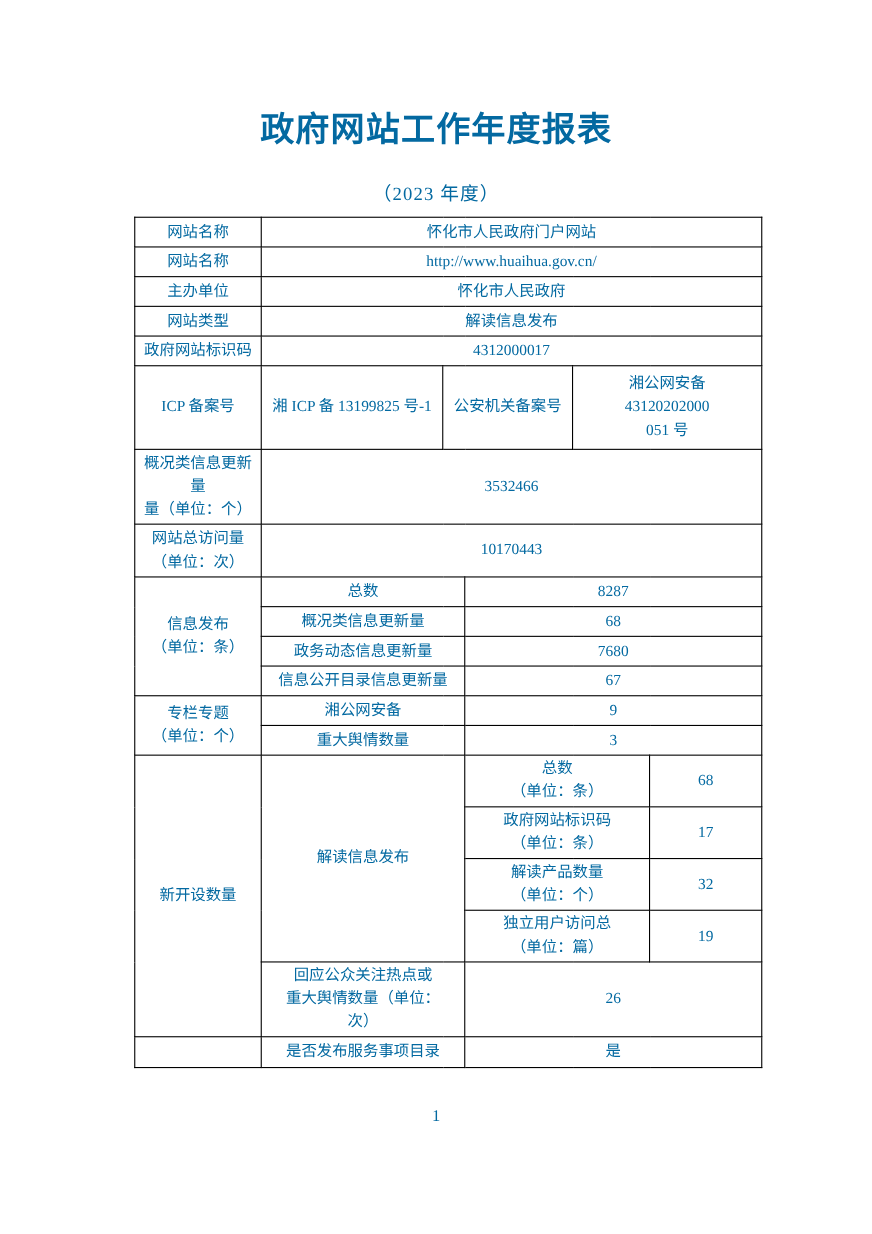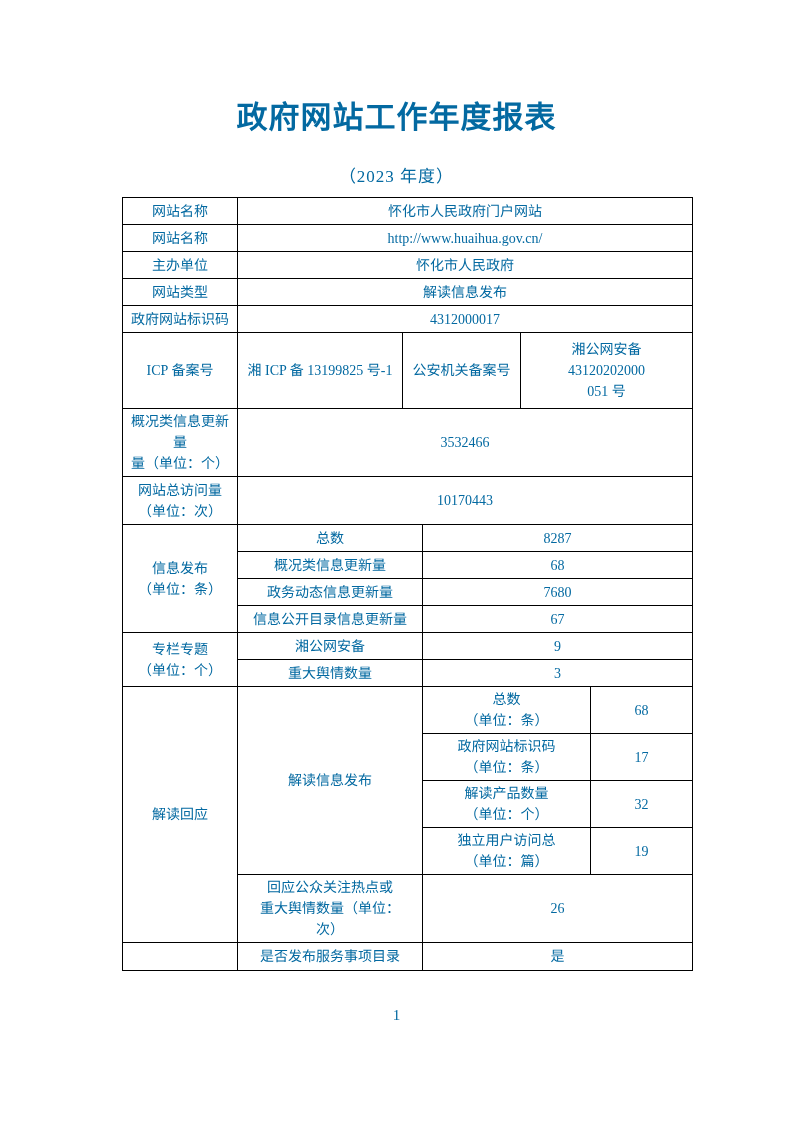--- a/index.html
+++ b/index.html
@@ -152,21 +152,21 @@
 （单位：个）</td>
         <td colspan="2">湘公网安备</td>
         <td colspan="3">9</td>
       </tr>
       <tr class="h27">
         <td colspan="2">重大舆情数量</td>
         <td colspan="3">3</td>
       </tr>
 
       <tr class="h44">
-        <td rowspan="5">解读回应</td>
+        <td rowspan="5">新开设数量</td>
         <td colspan="2" rowspan="4">解读信息发布</td>
         <td colspan="2">总数
 （单位：条）</td>
         <td>68</td>
       </tr>
       <tr class="h45">
         <td colspan="2">政府网站标识码
 （单位：条）</td>
         <td>17</td>
       </tr>

